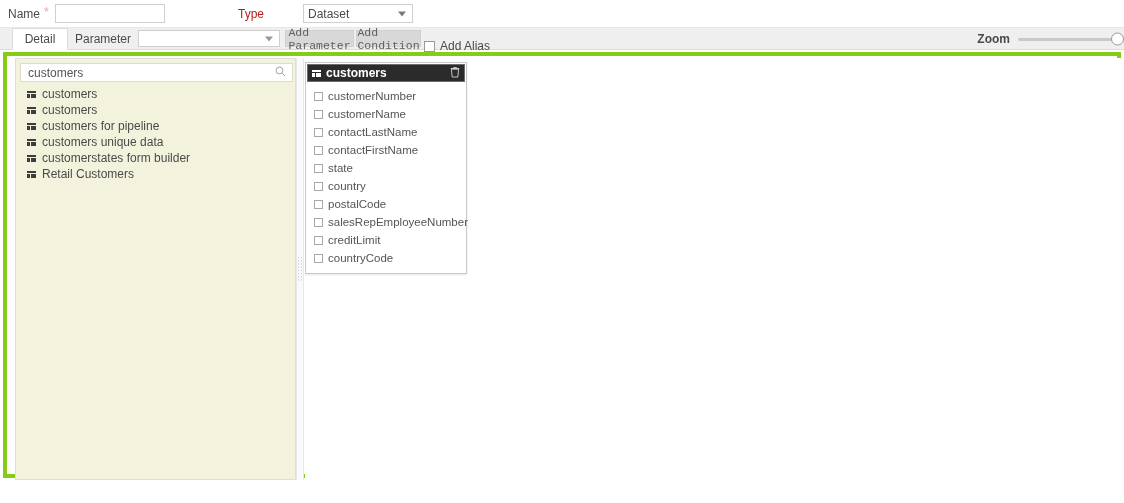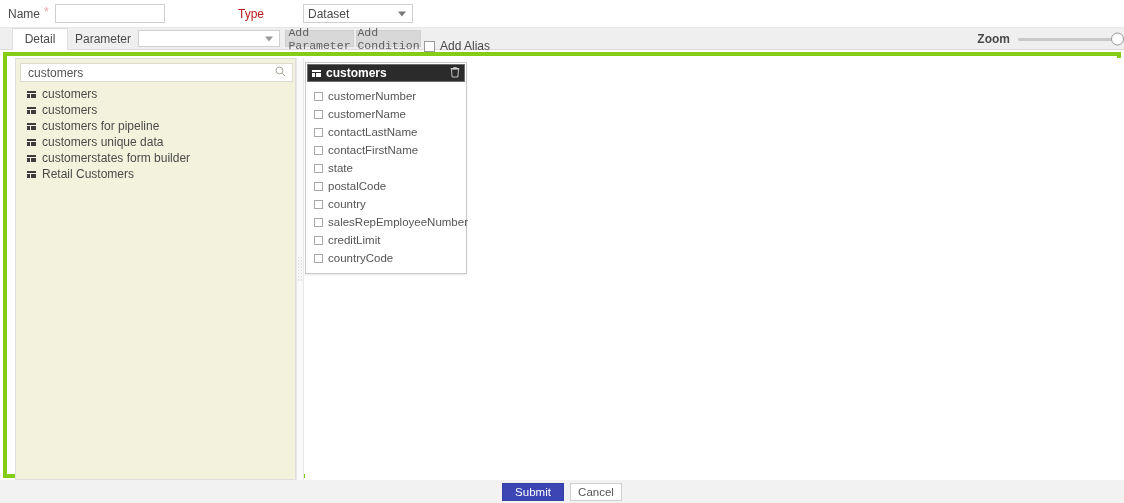--- a/index.html
+++ b/index.html
@@ -445,46 +445,38 @@
           <div class="tbl-col">
             <span class="col-cbox"></span>
             <span>contactFirstName</span>
           </div>
           <div class="tbl-col">
             <span class="col-cbox"></span>
             <span>state</span>
           </div>
           <div class="tbl-col">
             <span class="col-cbox"></span>
+            <span>country</span>
+          </div>
+          <div class="tbl-col">
+            <span class="col-cbox"></span>
             <span>postalCode</span>
           </div>
           <div class="tbl-col">
             <span class="col-cbox"></span>
-            <span>country</span>
-          </div>
-          <div class="tbl-col">
-            <span class="col-cbox"></span>
             <span>salesRepEmployeeNumber</span>
           </div>
           <div class="tbl-col">
             <span class="col-cbox"></span>
             <span>creditLimit</span>
           </div>
           <div class="tbl-col">
             <span class="col-cbox"></span>
             <span>countryCode</span>
           </div>
         </div>
       </div>
 
     </div>
   </div>
 
-  <div class="footer">
-    <div class="btn-submit">
-      <span>Submit</span>
-    </div>
-    <div class="btn-cancel">
-      <span>Cancel</span>
-    </div>
-  </div>
 
 </div>
 
 </body></html>

